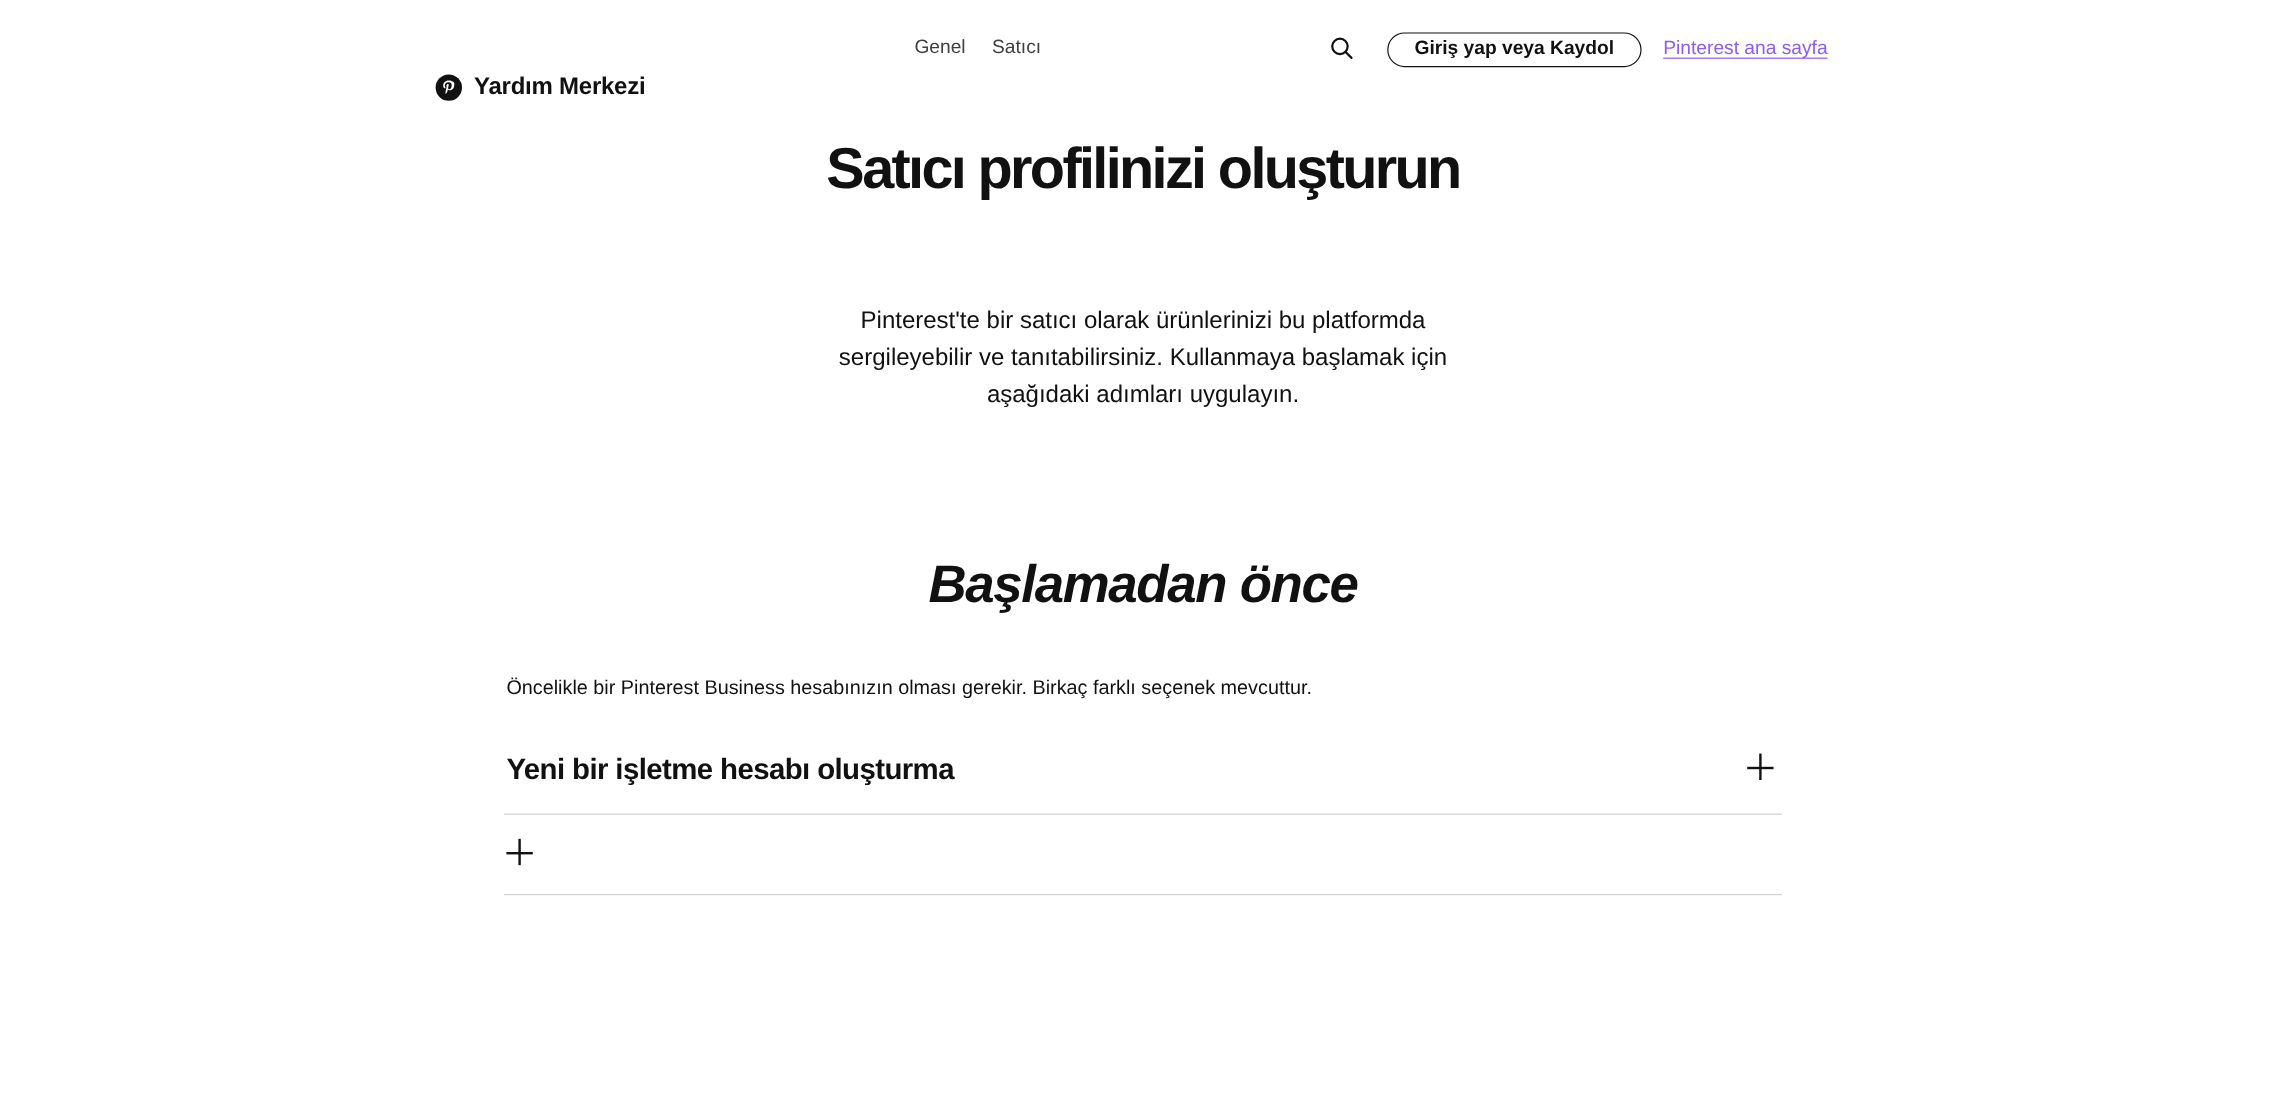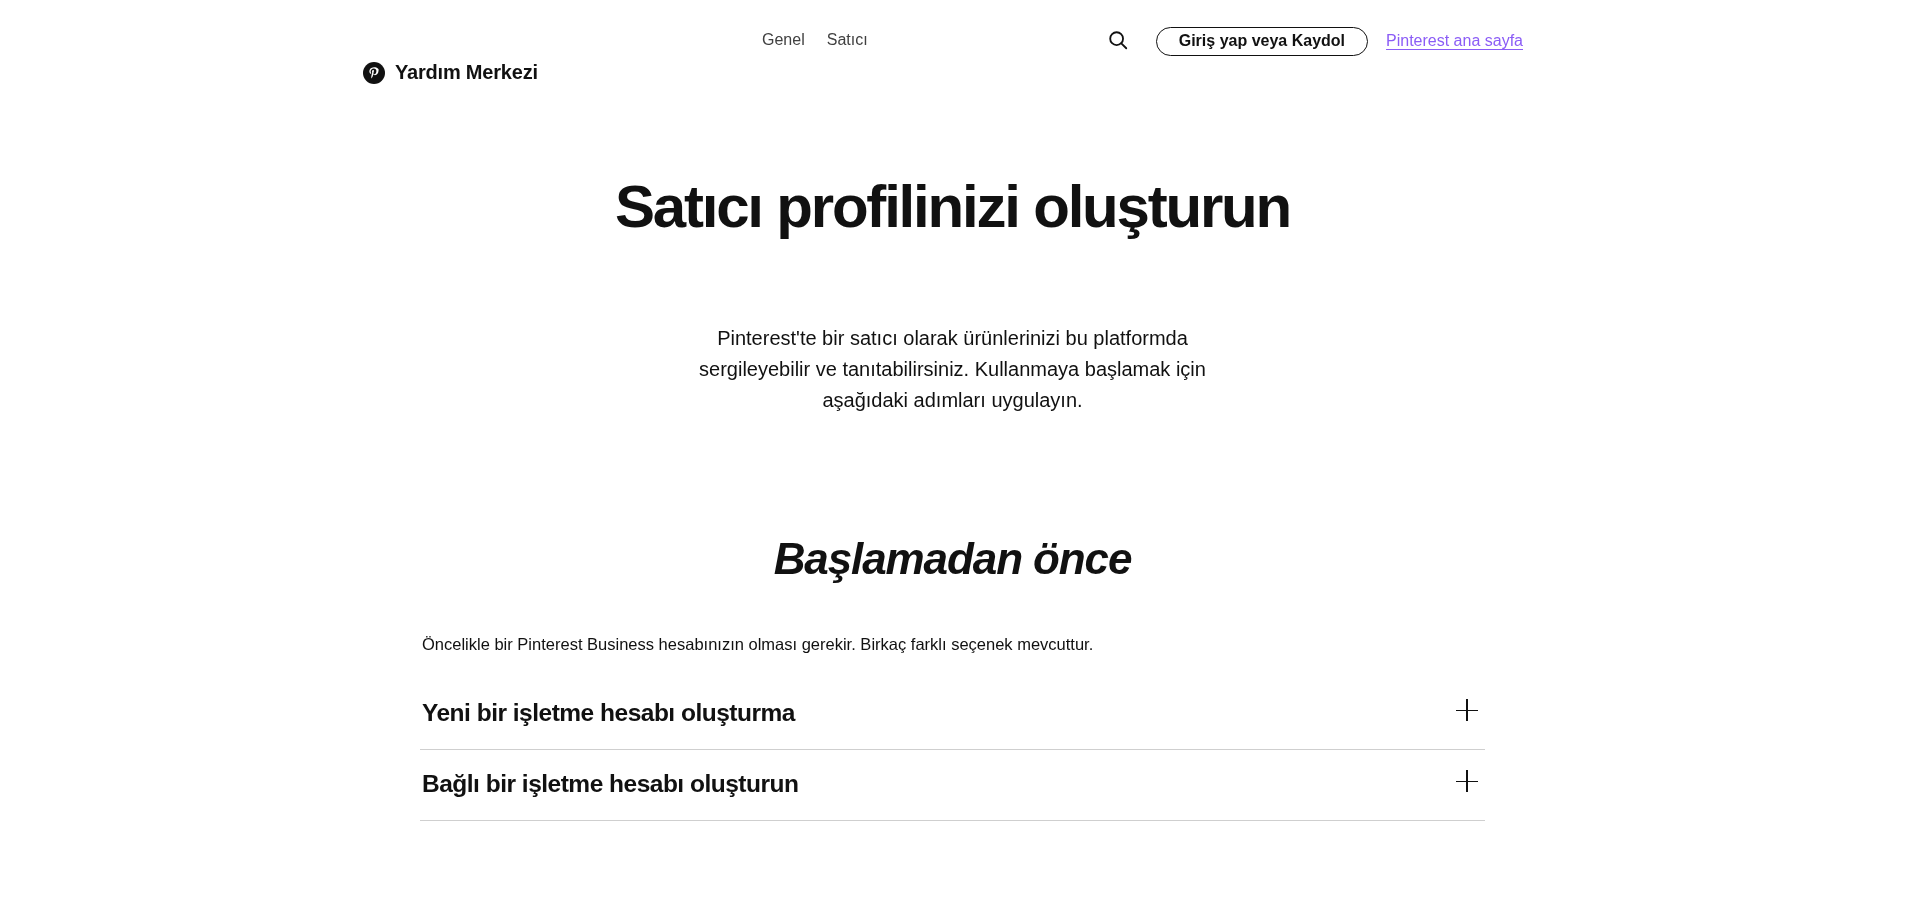--- a/index.html
+++ b/index.html
@@ -102,23 +102,23 @@
     font-weight: 400;
     color: #8b5cf6;
     text-decoration: underline;
     text-underline-offset: 3px;
     white-space: nowrap;
     cursor: pointer;
   }
 
   
   .hero-title {
-    margin-top: 90px;
+    margin-top: 32px;
     text-align: center;
-    font-size: 60px;
+    font-size: 48px;
     line-height: 1.05;
     font-weight: 700;
     letter-spacing: -2.2px;
     color: #111111;
   }
   .hero-sub {
     margin: 85px auto 0;
     width: 580px;
     text-align: center;
     font-size: 20px;
@@ -222,18 +222,17 @@
 
   <div class="accordion">
 
     <div class="acc-item">
       <span class="acc-label">Yeni bir işletme hesabı oluşturma</span>
       <span class="acc-plus"></span>
     </div>
 
 
     <div class="acc-item">
-      <span class="acc-label">Bağlı bir işletme hesabı oluşturun</span>
       <span class="acc-plus"></span>
     </div>
 
   </div>
 </div>
 
 </body></html>

